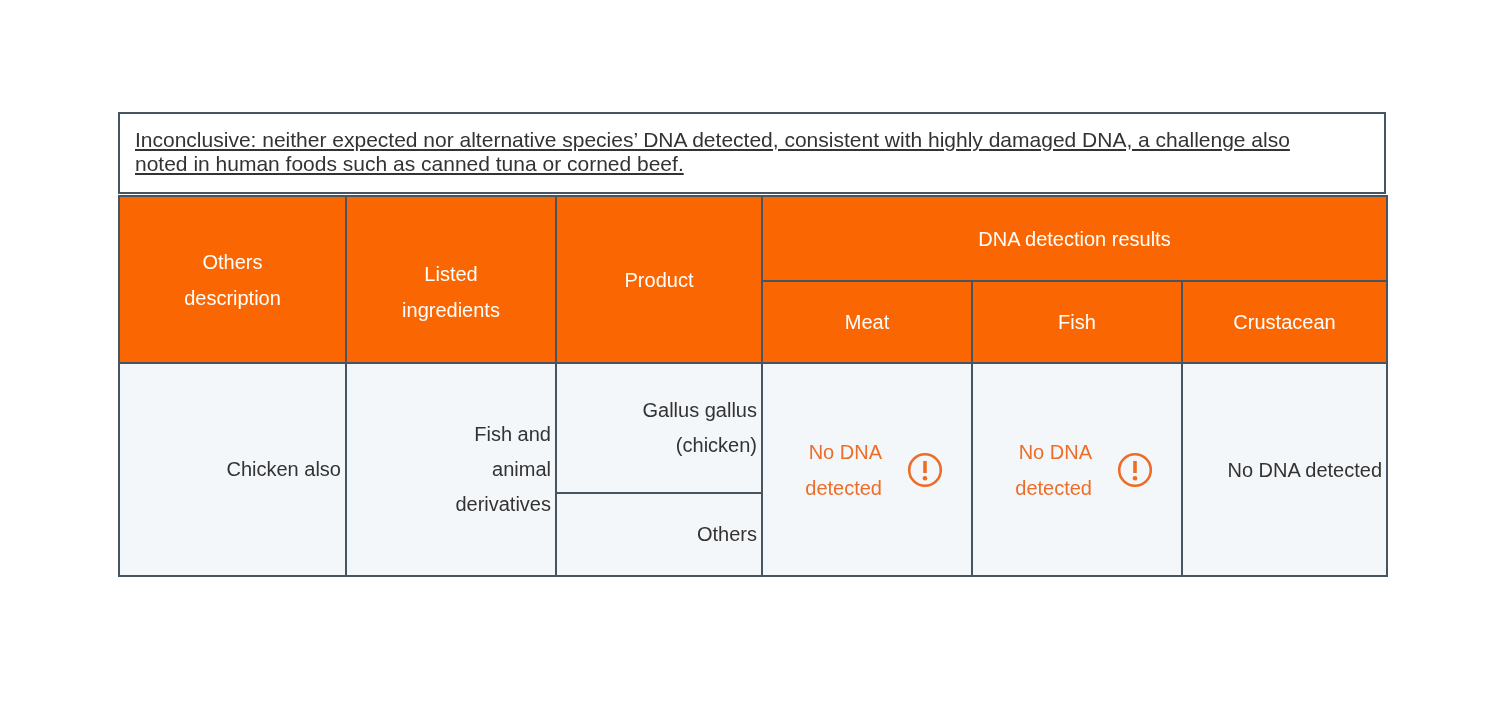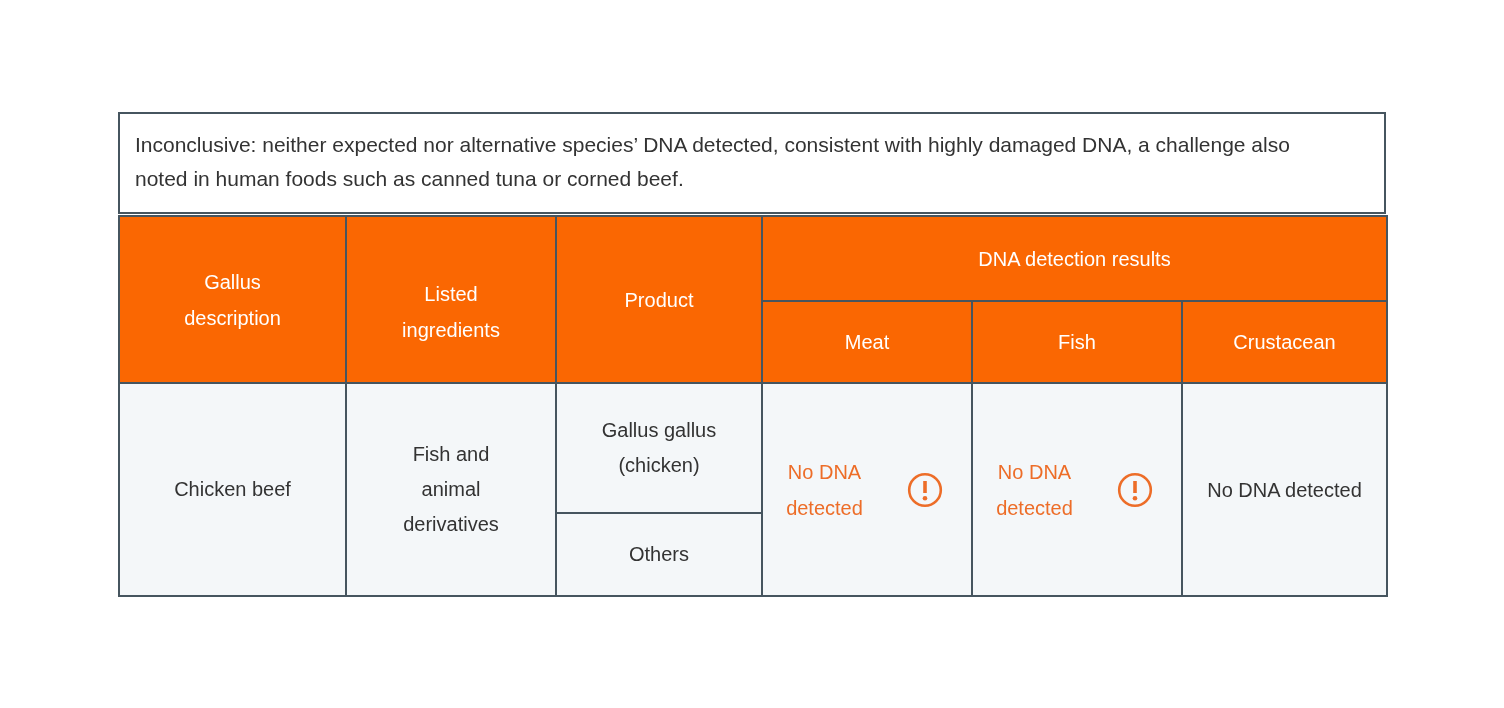--- a/index.html
+++ b/index.html
@@ -24,23 +24,24 @@
   .note-box{
     width:1268px;
     border:2px solid var(--border);
     background:#ffffff;
     padding:14px 15px 16px 15px;
     margin-bottom:1px;
   }
   .note-box p{
     margin:0;
     font-size:21px;
-    line-height:34px;
+    line-height:24px;
     max-width:1185px;
     color:var(--text);
+    text-decoration:underline;
   }
 
   
   table.results{
     border-collapse:collapse;
     table-layout:fixed;
     width:1268px;
     background:#ffffff;
   }
   table.results th, table.results td{
@@ -61,21 +62,21 @@
   .hwrap{display:inline-block;}
   .w-product{width:140px;}
   .w-ingredients{width:130px;margin-top:24px;}
 
   tbody td{
     background:var(--cell-bg);
     font-size:20px;
     line-height:35px;
     color:var(--text);
     vertical-align:middle;
-    text-align:center;
+    text-align:right;
     padding-left:16px;
   }
   tr.body-row-1{height:130px;}
   tr.body-row-2{height:83px;}
 
   .wrap-112{display:inline-block;width:115px;}
   .wrap-150{display:inline-block;width:155px;}
 
   .result-flex{display:flex;align-items:center;gap:24px;}
   .result-text{width:115px;line-height:36px;}
@@ -96,38 +97,38 @@
       <col style="width:227px">
       <col style="width:210px">
       <col style="width:206px">
       <col style="width:210px">
       <col style="width:210px">
       <col style="width:205px">
     </colgroup>
     <thead>
       <tr class="head-row-1">
         <th rowspan="2">
-          <span class="hwrap w-product">Gallus description</span>
+          <span class="hwrap w-product">Others description</span>
         </th>
         <th rowspan="2">
           <span class="hwrap w-ingredients">Listed ingredients</span>
         </th>
         <th rowspan="2">Product</th>
         <th colspan="3">DNA detection results</th>
       </tr>
       <tr class="head-row-2">
         <th>Meat</th>
         <th>Fish</th>
         <th>Crustacean</th>
       </tr>
     </thead>
     <tbody>
       <tr class="body-row-1">
         <td rowspan="2">
-          <span>Chicken beef</span>
+          <span>Chicken also</span>
         </td>
         <td rowspan="2">
           <span class="wrap-112">Fish and animal derivatives</span>
         </td>
         <td>
           <span class="wrap-150">Gallus gallus (chicken)</span>
         </td>
         <td rowspan="2">
           <div class="result-flex">
             <span class="result-text result-orange">No DNA detected</span>

